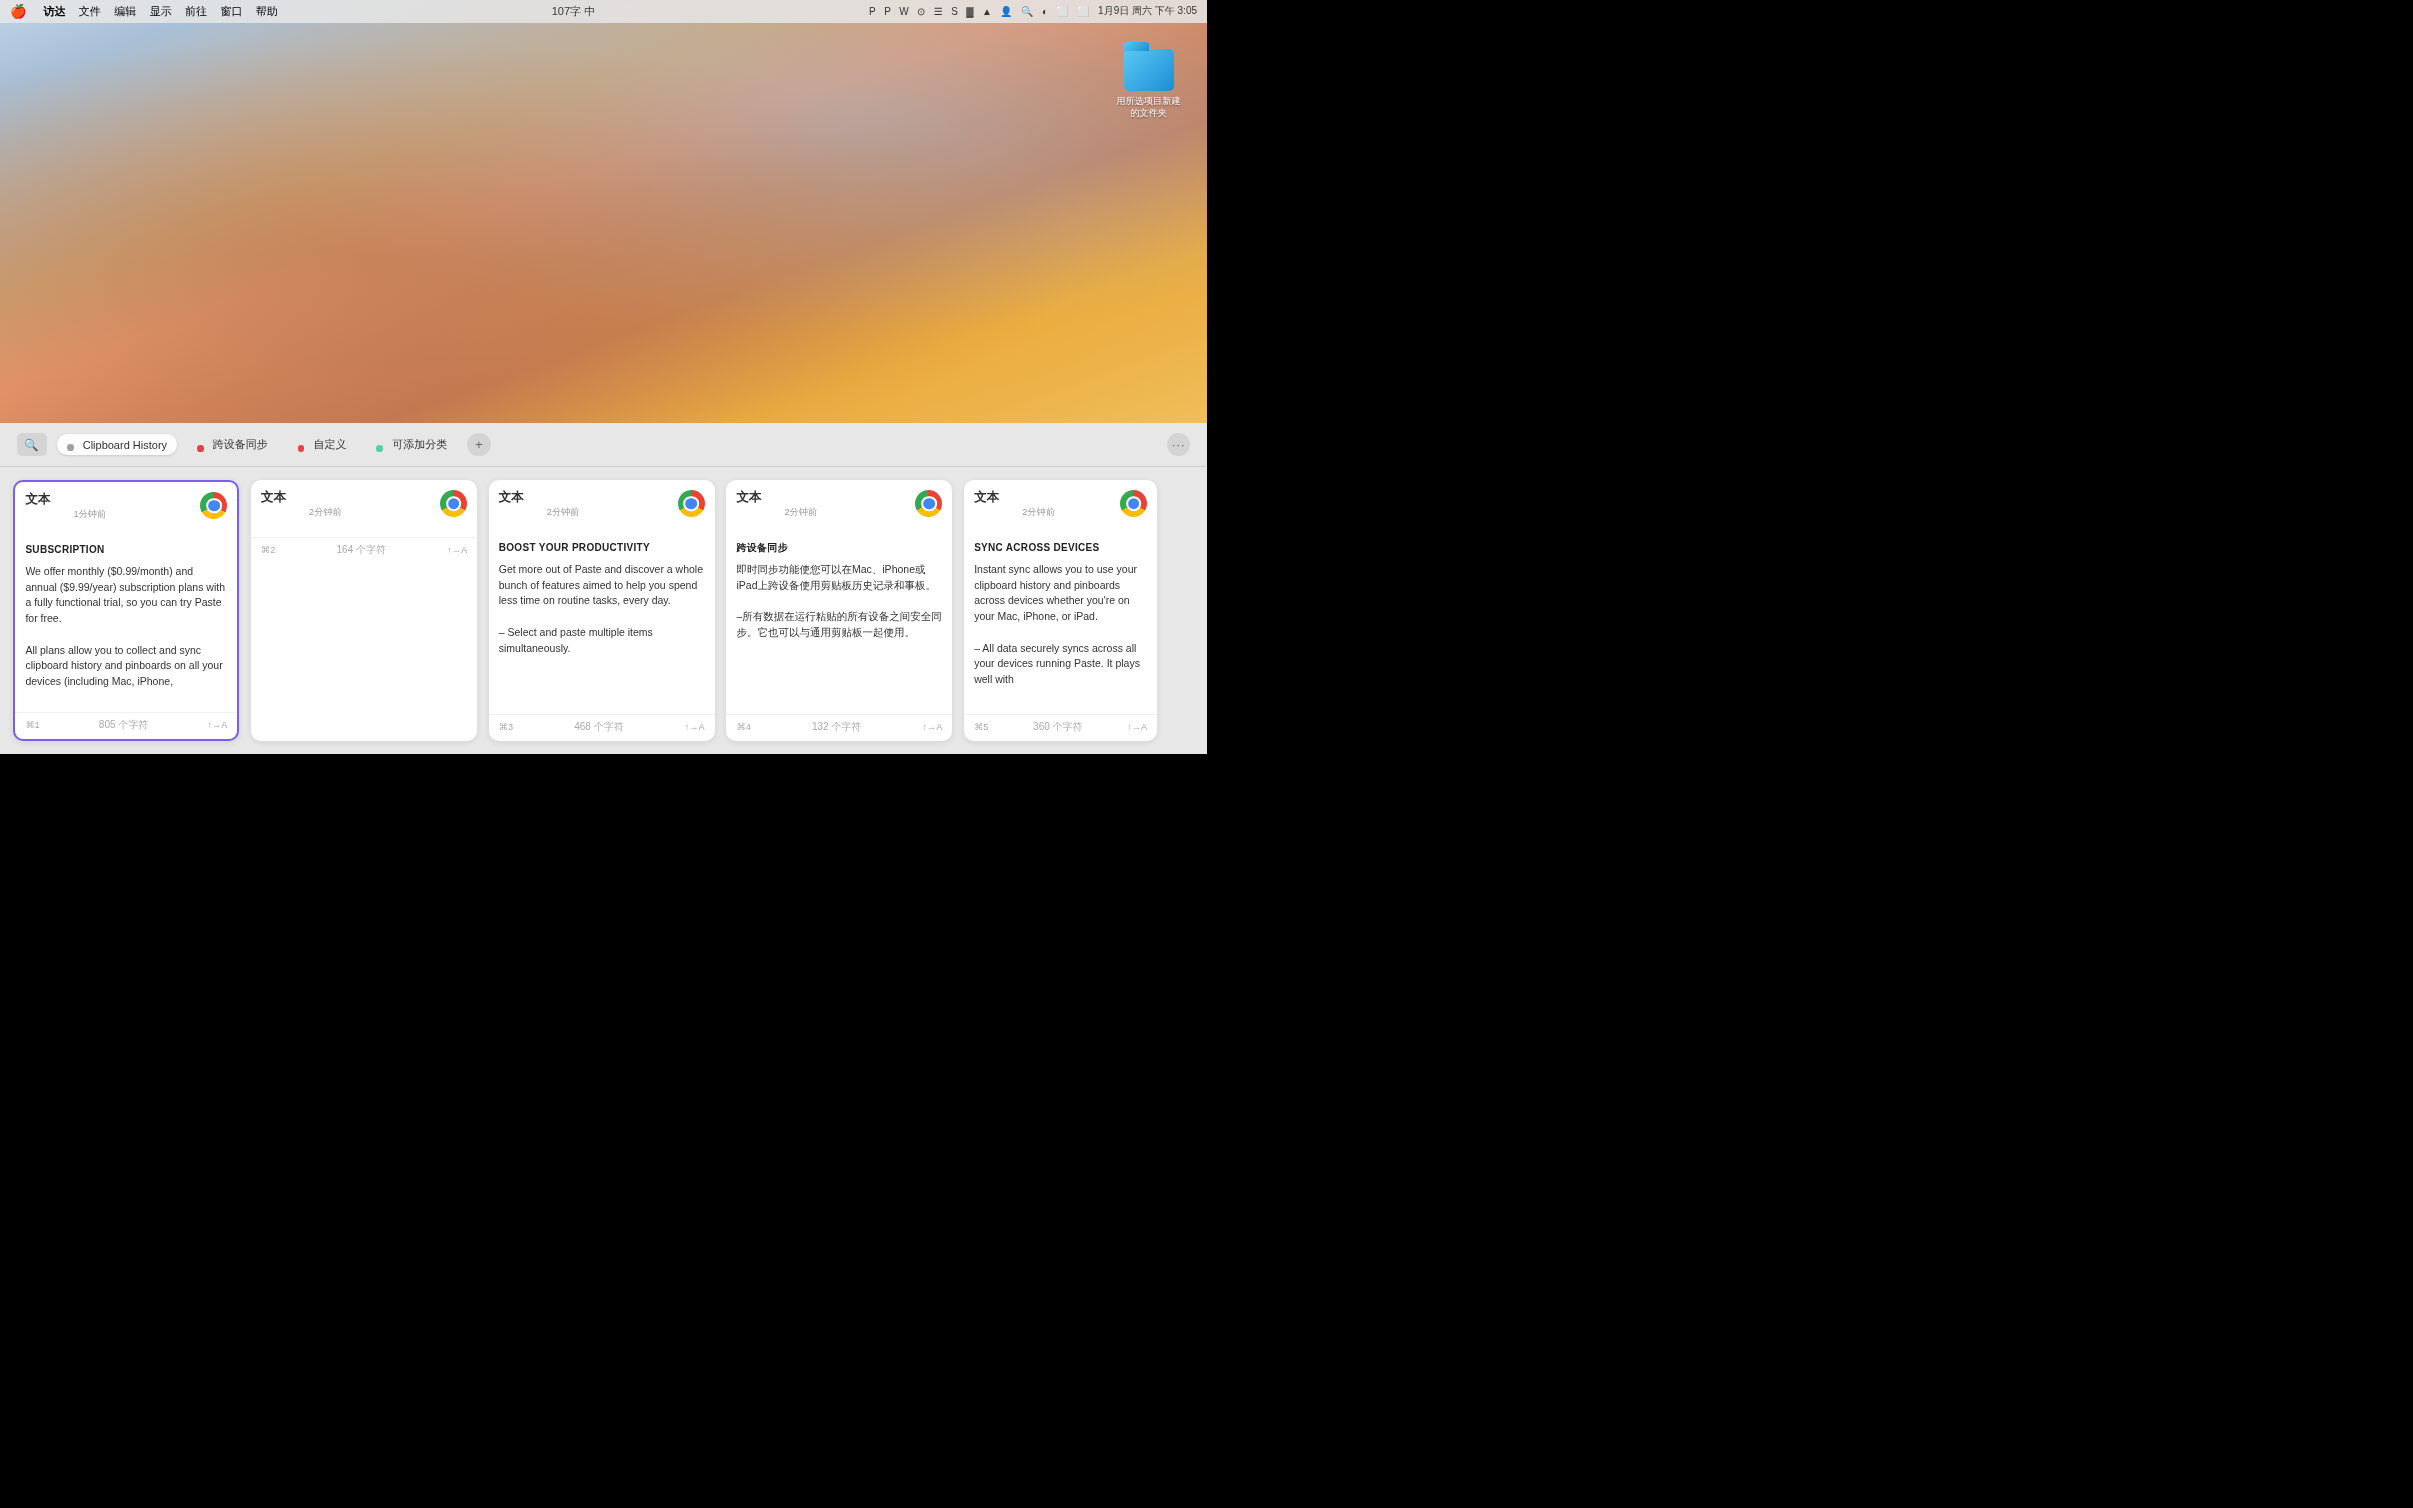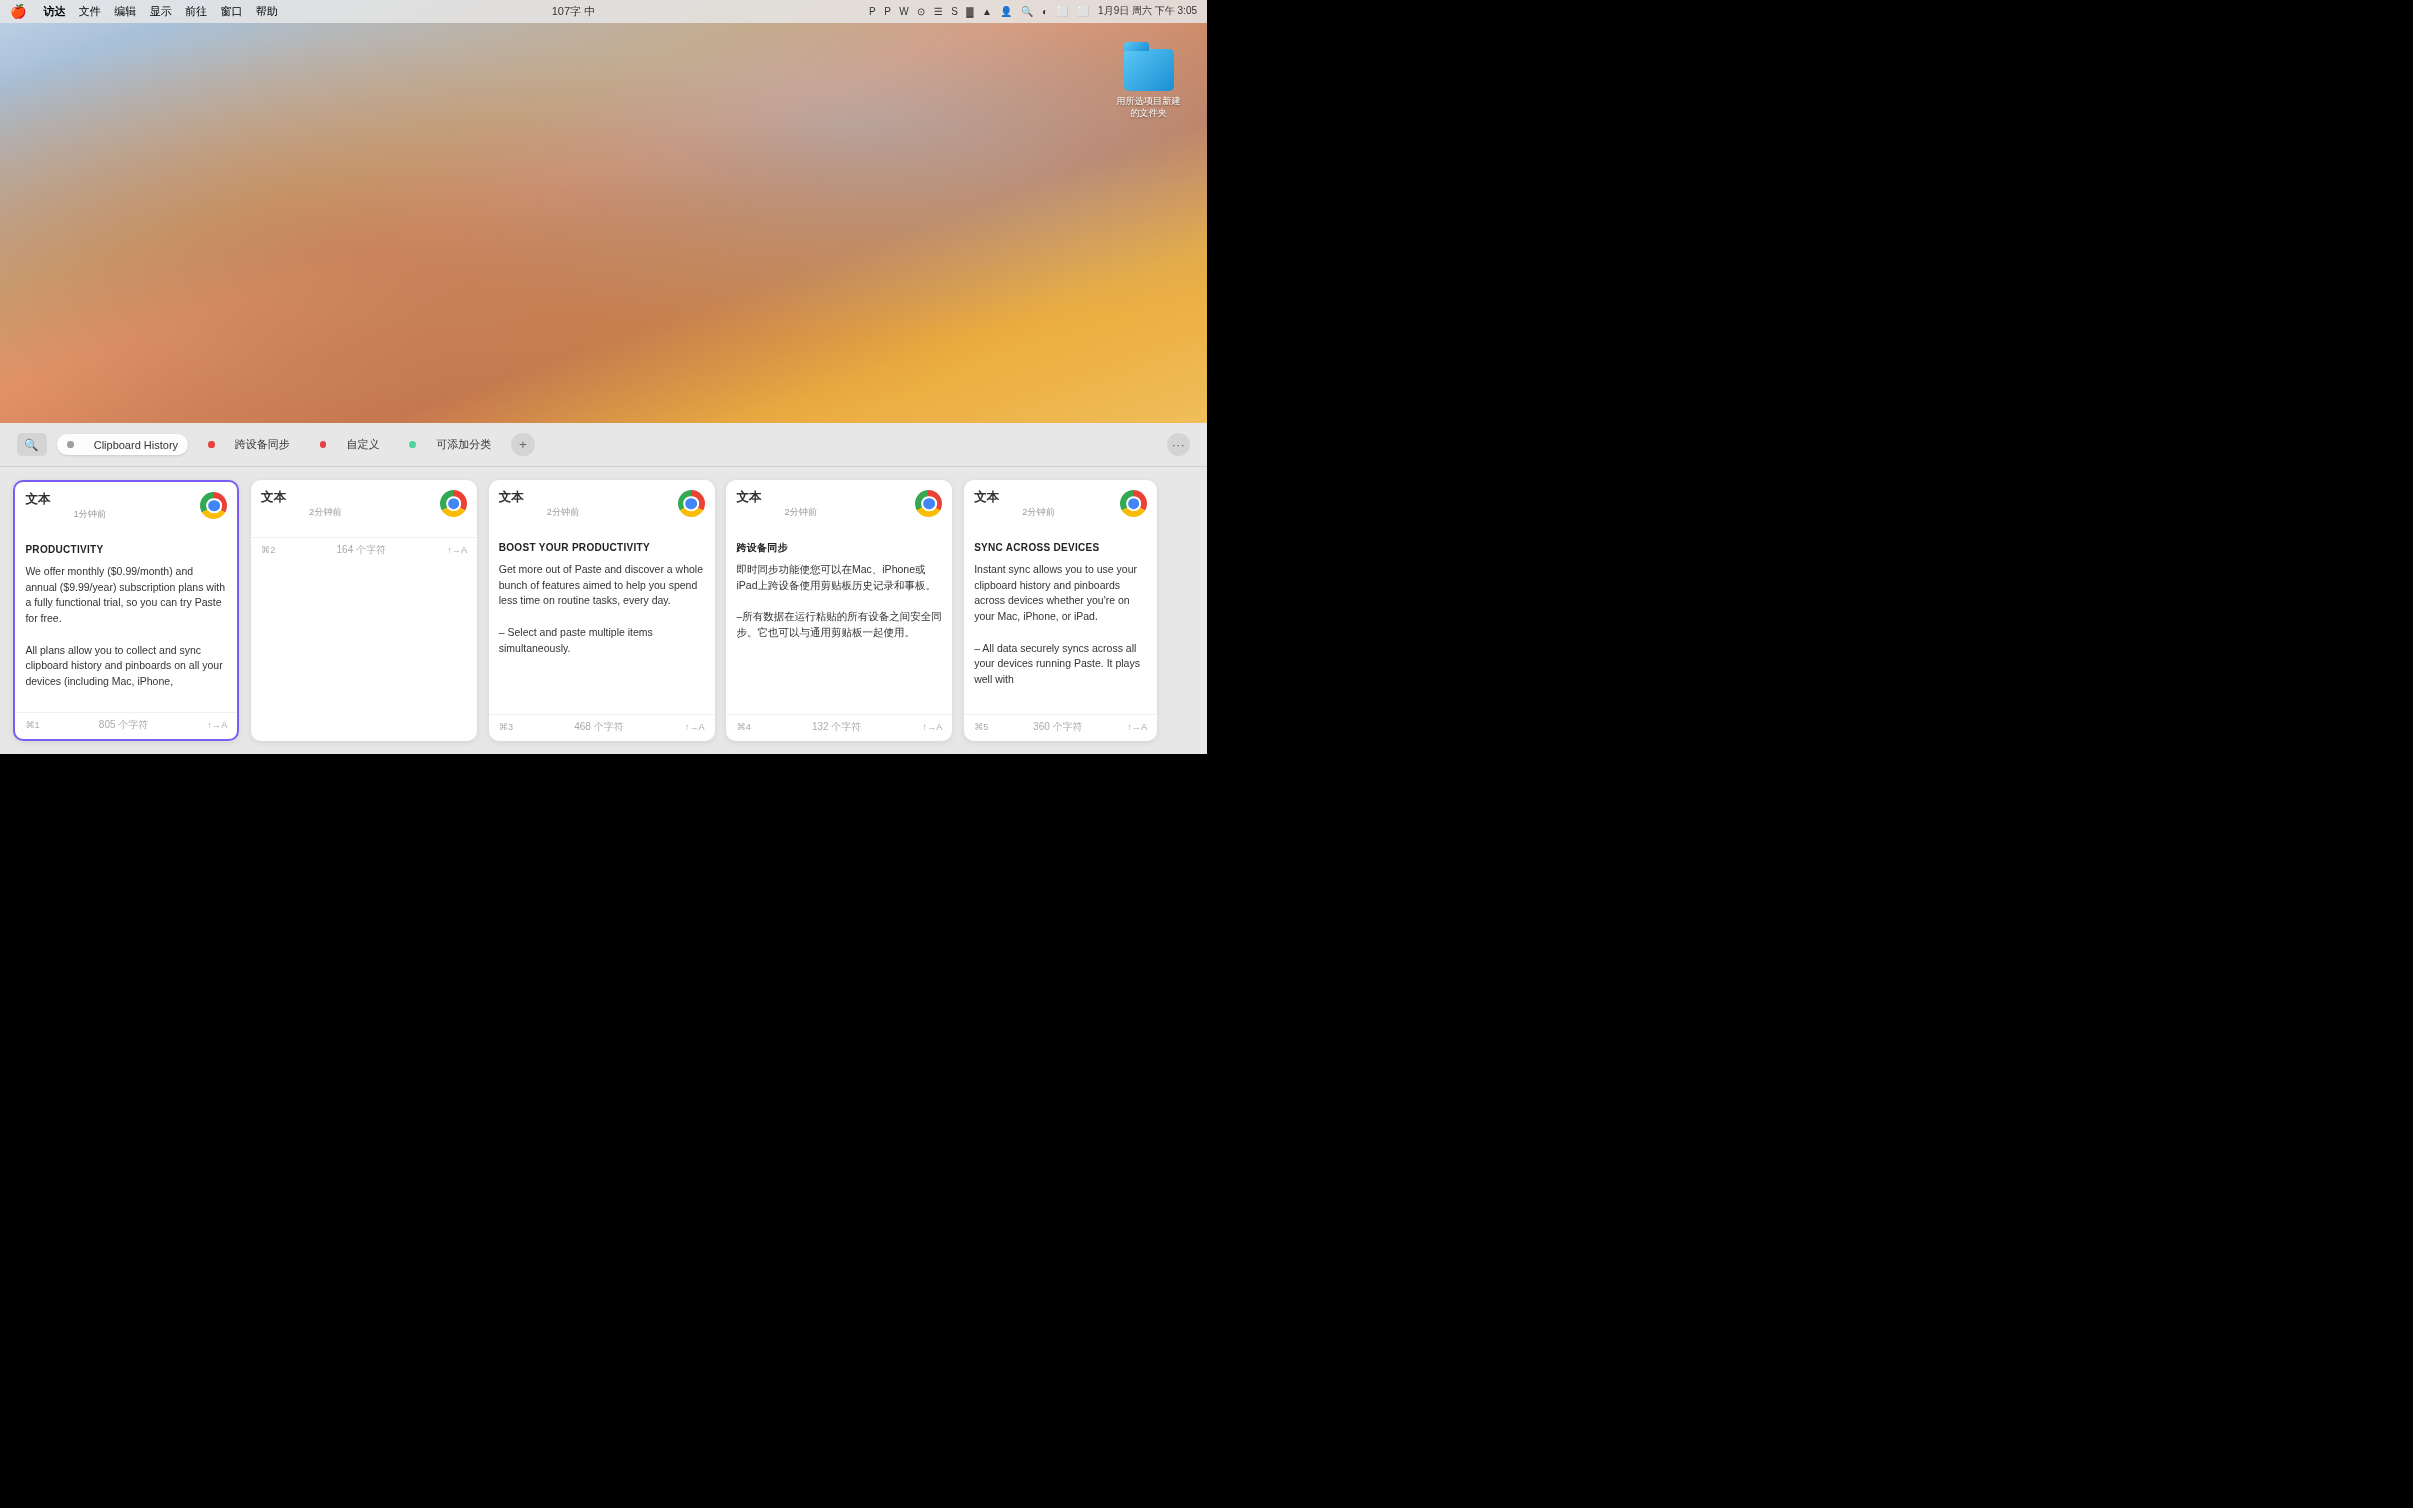--- a/index.html
+++ b/index.html
@@ -183,22 +183,22 @@
       cursor: pointer;
     }
 
     .search-icon-svg {
       font-size: 11.7px;
       color: #888;
     }
 
     .tab-item {
       display: flex;
-      align-items: center;
-      gap: 20px;
+      align-items: flex-end;
+      gap: 9px;
       padding: 4.2px 10px;
       border-radius: 17px;
       cursor: pointer;
       font-size: 11px;
       color: #333;
     }
 
     .tab-item.active {
       background: rgba(255, 255, 255, 0.9);
       box-shadow: 0 0.8px 2.5px rgba(0,0,0,0.15);
@@ -455,21 +455,21 @@
       <div class="card-header">
         <div class="card-header-left">
           <span class="card-type">文本</span>
           <span class="card-time">1分钟前</span>
         </div>
         <div class="card-app-icon">
           <div class="chrome-icon"></div>
         </div>
       </div>
       <div class="card-content">
-        <div class="card-title">PRODUCTIVITY</div>
+        <div class="card-title">SUBSCRIPTION</div>
         <div>We offer monthly ($0.99/month) and annual ($9.99/year) subscription plans with a fully functional trial, so you can try Paste for free.<br><br>All plans allow you to collect and sync clipboard history and pinboards on all your devices (including Mac, iPhone,</div>
       </div>
       <div class="card-footer">
         <span class="card-shortcut">⌘1</span>
         <span class="card-chars">805 个字符</span>
         <span class="card-aa">↑→A</span>
       </div>
     </div>
 
     <div class="clip-card">

